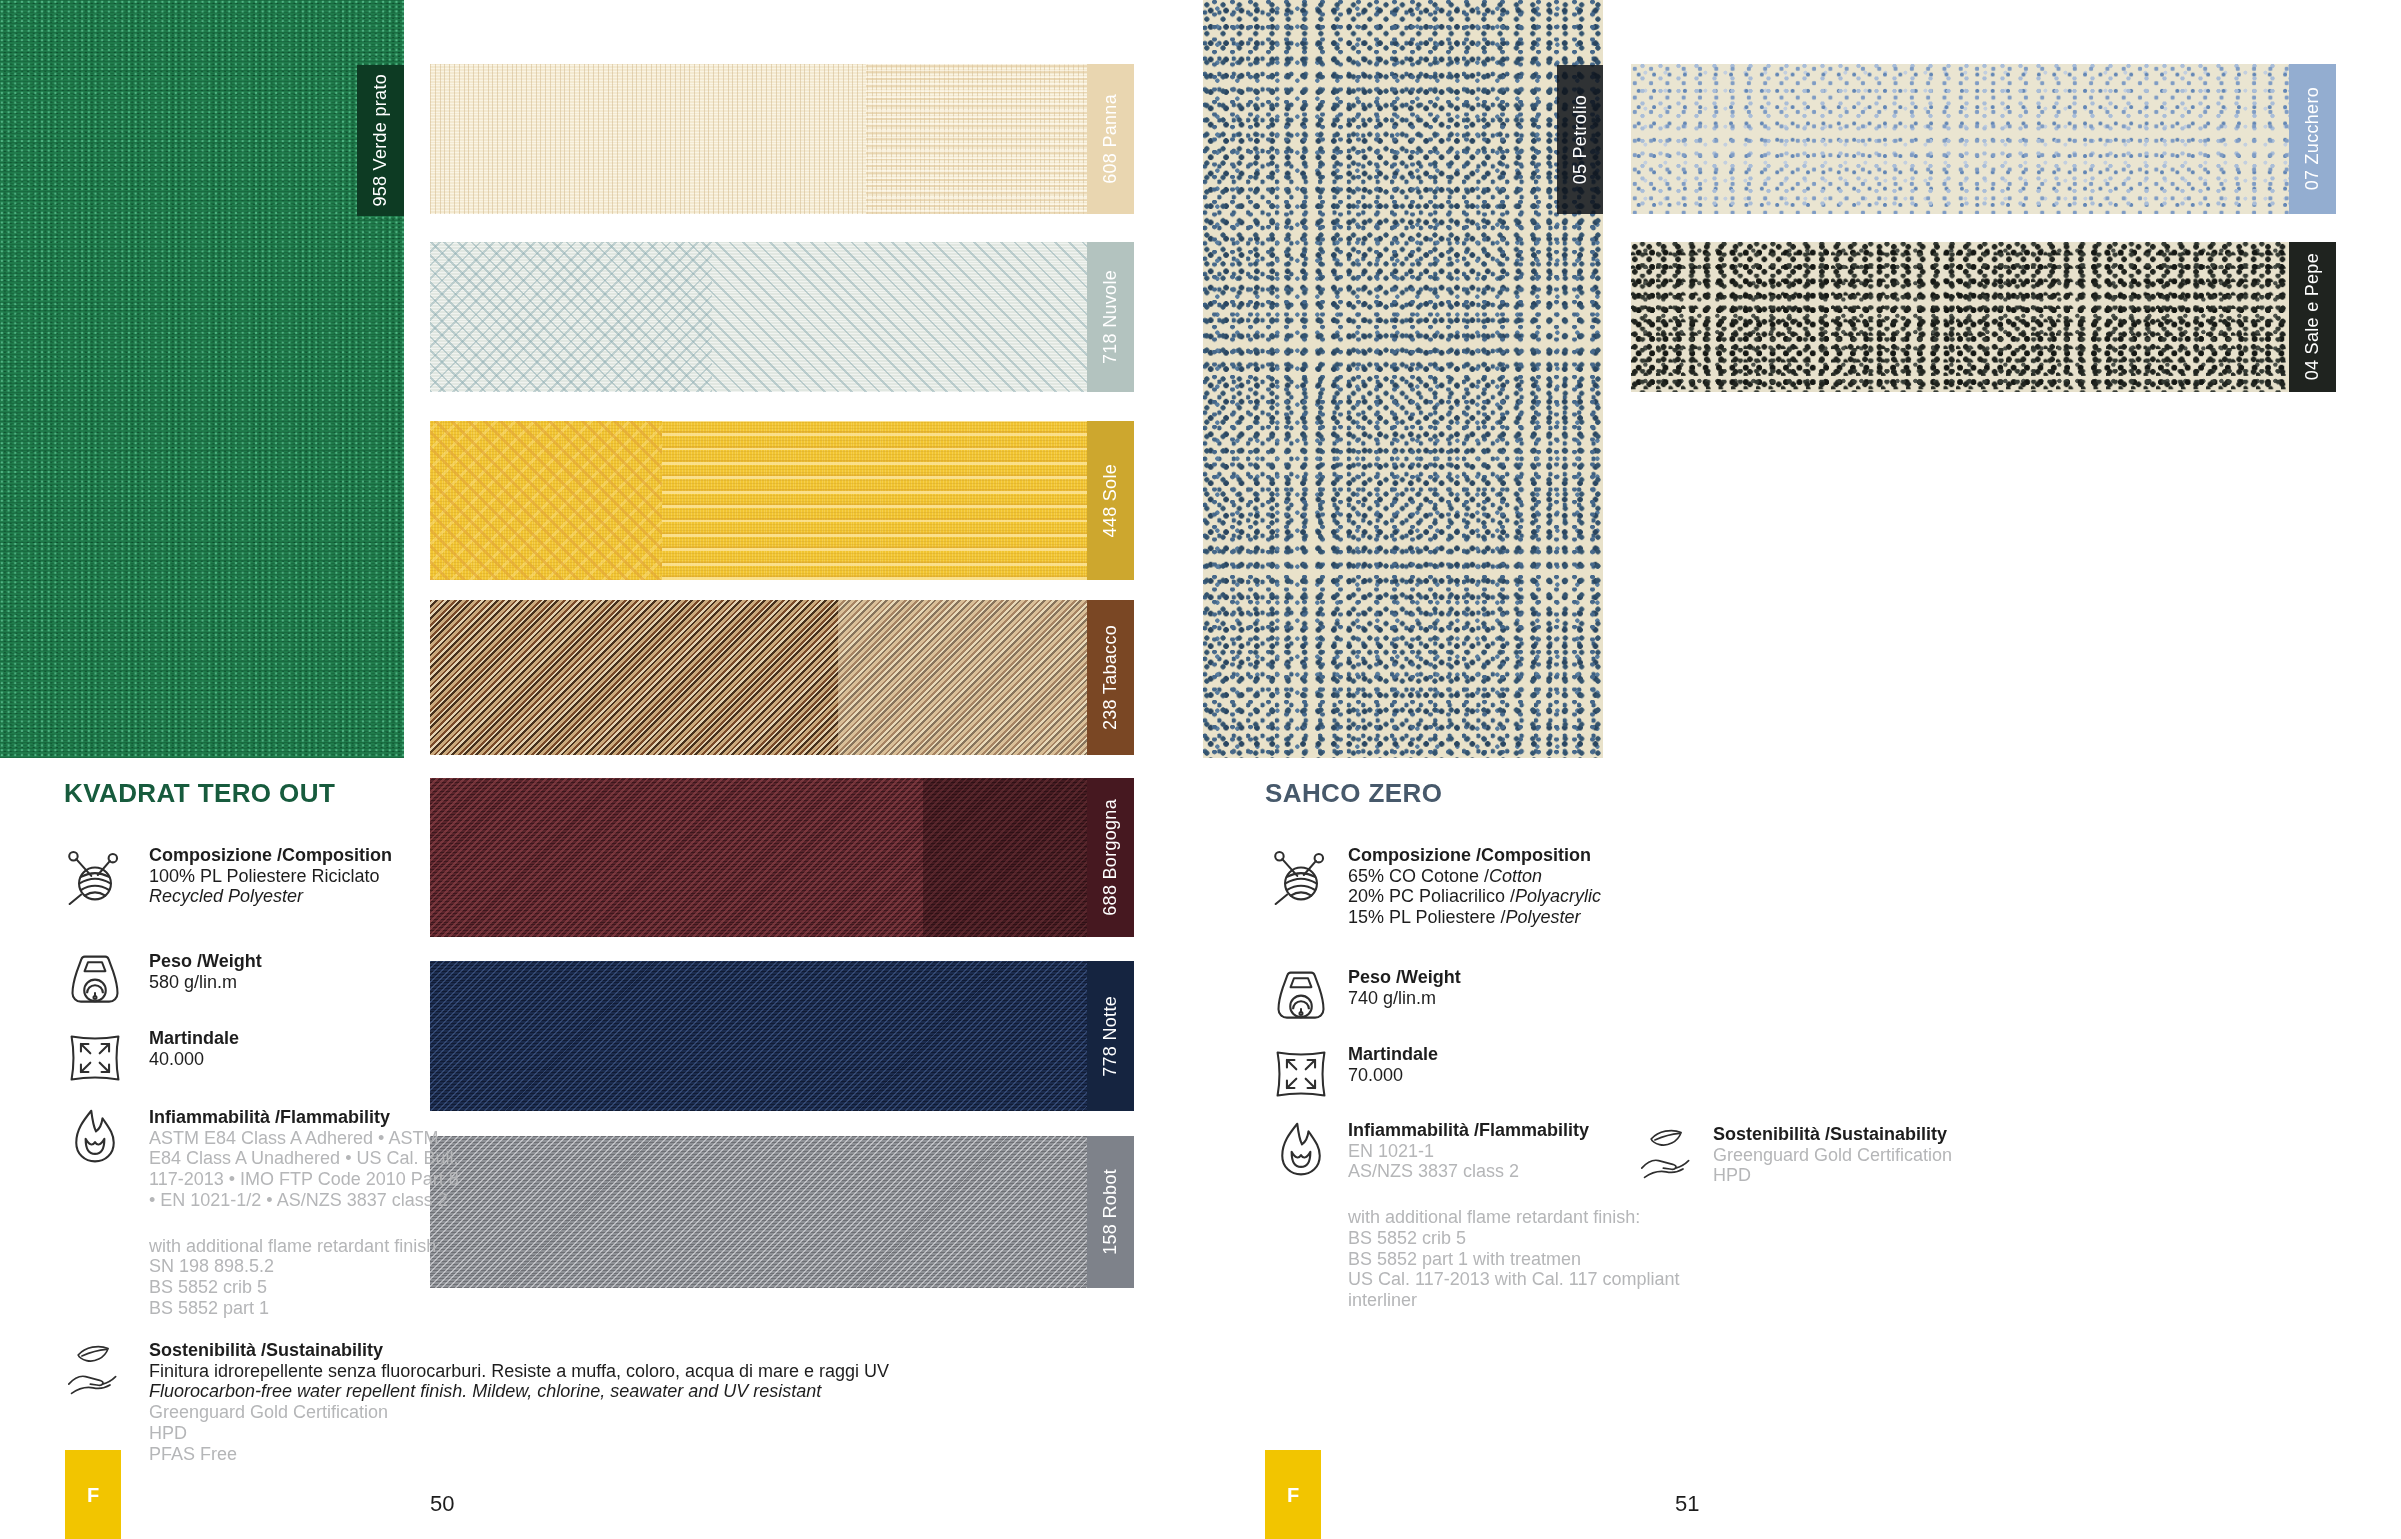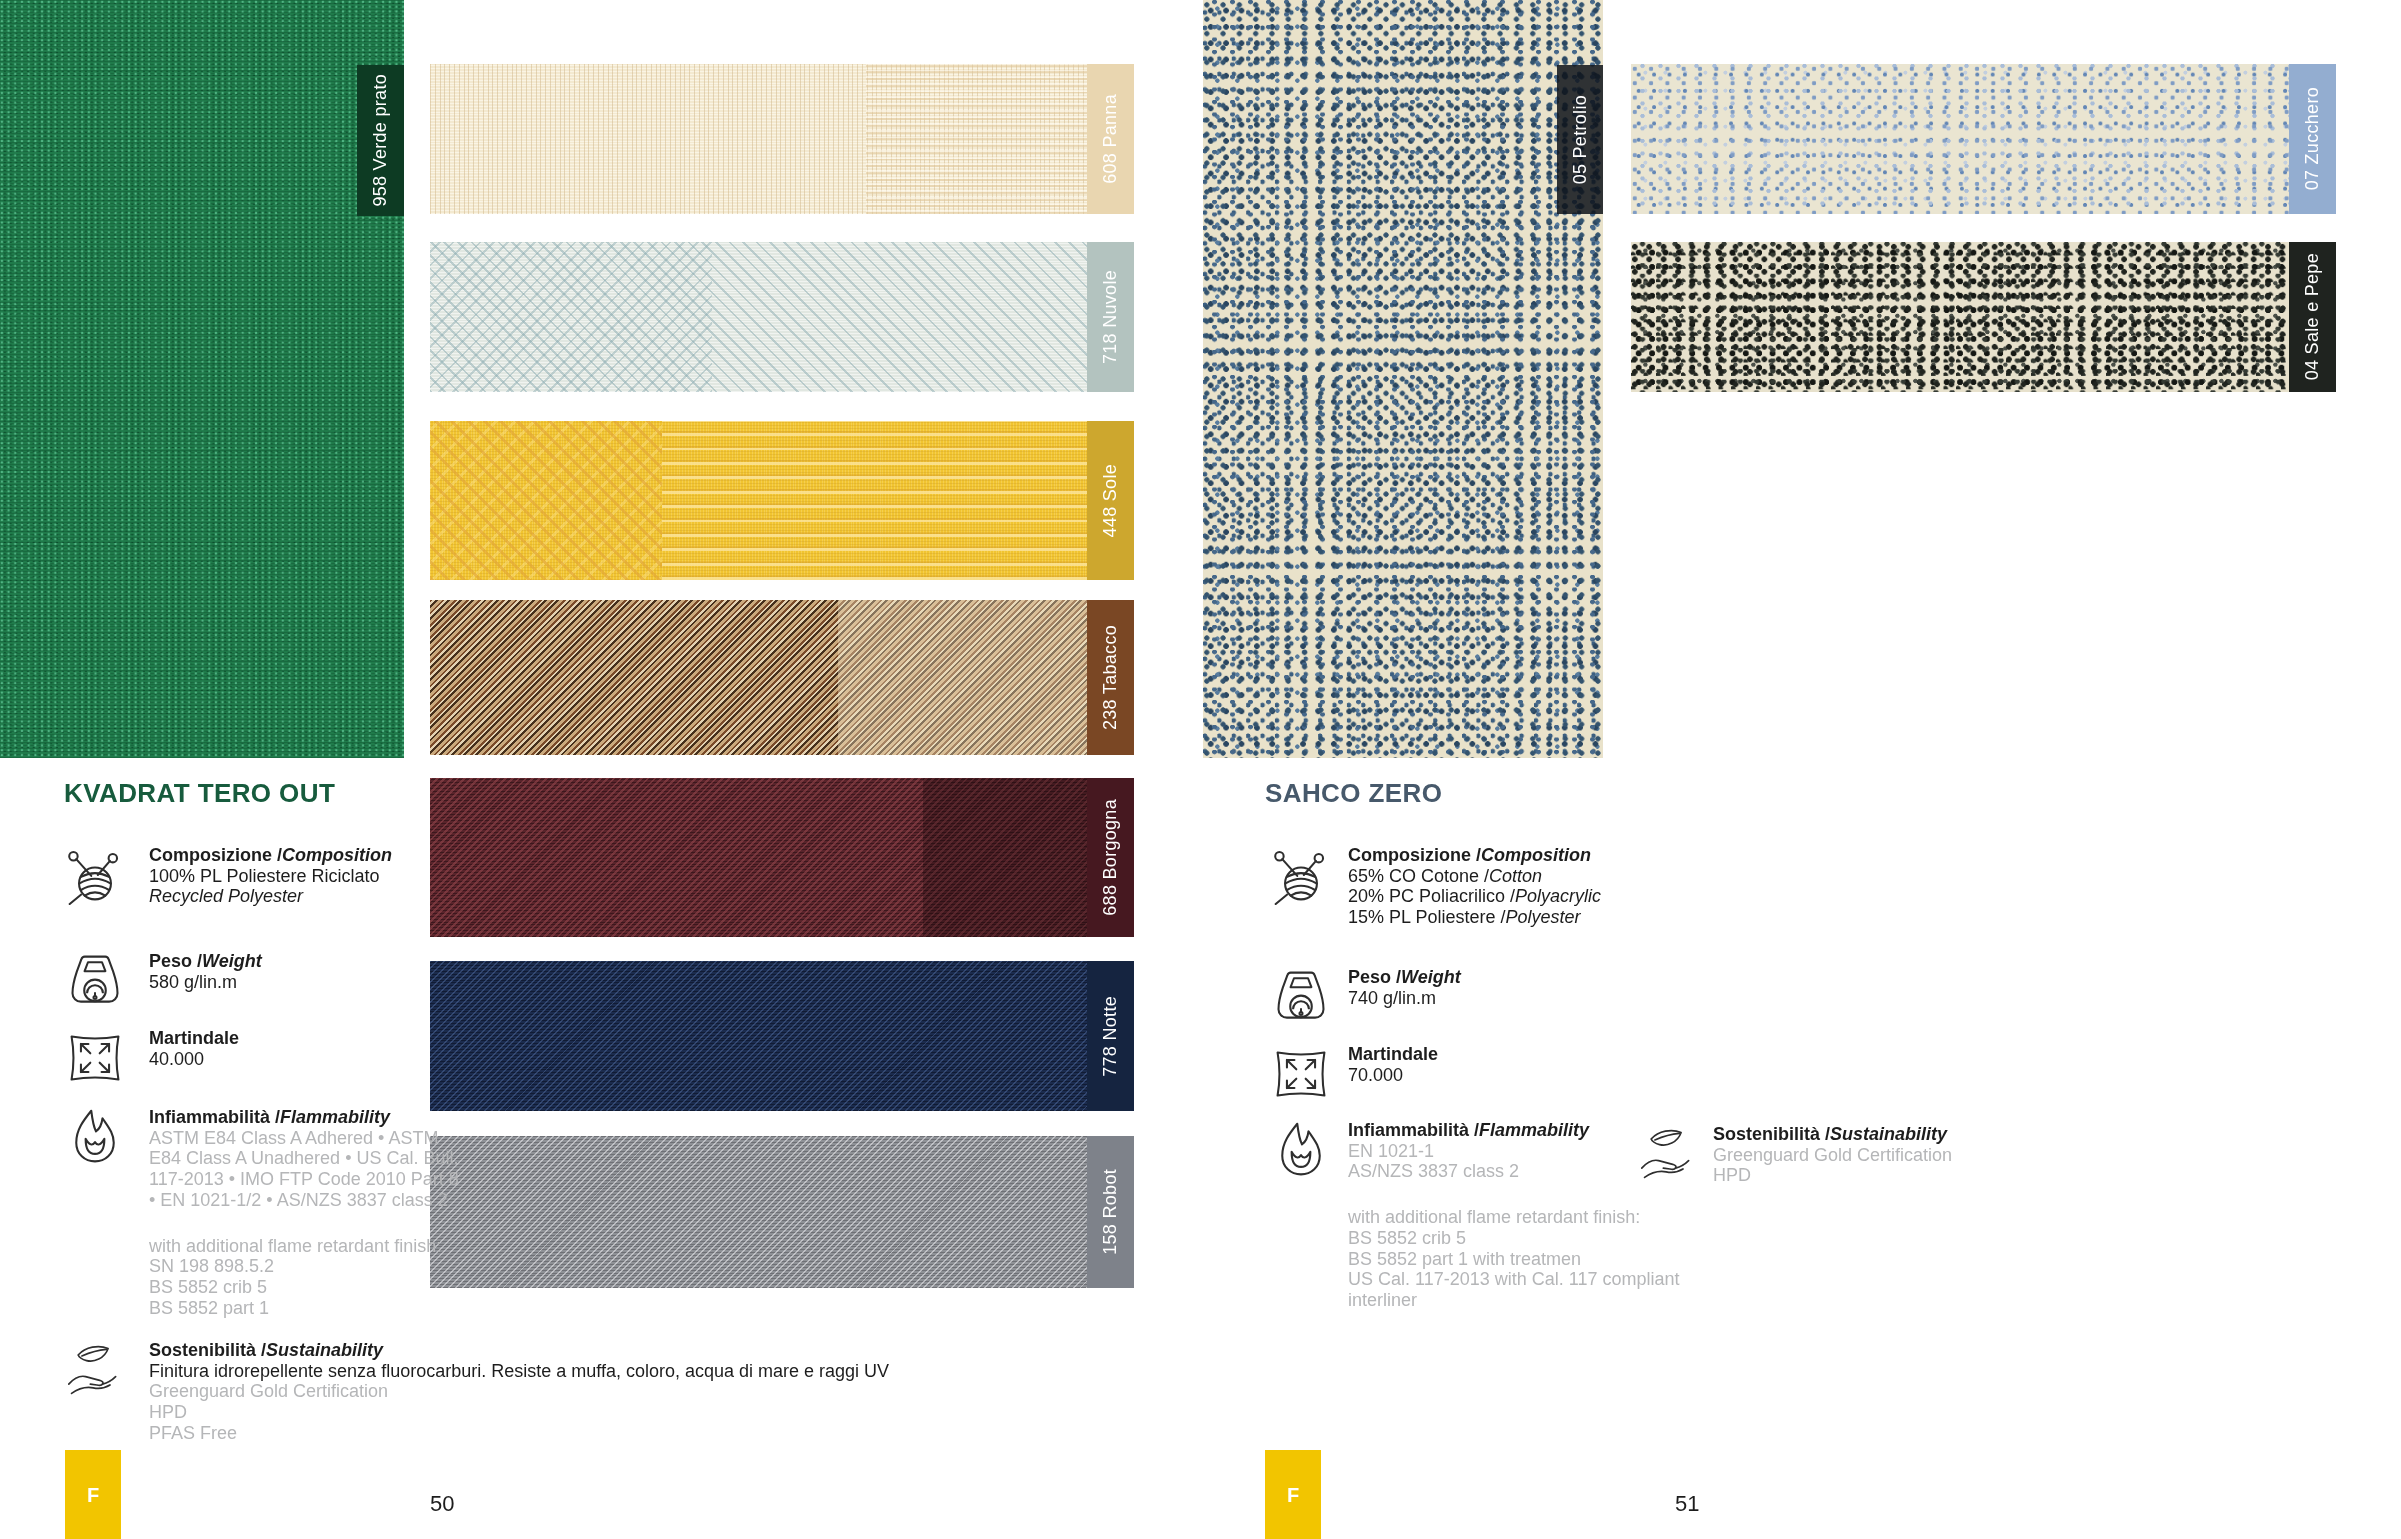--- a/index.html
+++ b/index.html
@@ -71,21 +71,21 @@
     radial-gradient(circle at 1.9px 12.5px, #262b25 2.3px, transparent 2.9px);
     background-size:14.4px 12.5px,16.3px 10.6px,13.4px 14.4px,18px 16.3px,12.5px 13.4px;}
 
   
   .page-title{position:absolute;font-size:26px;font-weight:700;letter-spacing:0.4px;}
   .spec{position:absolute;}
   .spec .icon{position:absolute;left:0;top:0;width:60px;}
   .spec .icon svg{width:100%;height:auto;display:block;}
   .spec .txt{margin-left:84px;font-size:18px;line-height:20.7px;}
   .lbl{font-weight:700;}
-  .lbl .bi{font-style:italic;}
+  .lbl .bi{}
   .italic{font-style:italic;}
   .gray{color:#b5b6b8;}
   .pre{white-space:pre-line;}
   .blockgap{margin-top:25px;}
   .wide .txt{width:913px;}
 
   .page-num{position:absolute;font-size:22px;}
   .f-tab{position:absolute;width:56px;height:90px;display:flex;align-items:center;justify-content:center;}
   .f-tab span{color:#fff;font-weight:700;font-size:20px;}
 </style>
@@ -235,20 +235,21 @@
         <path d="M14 16 C22 7 36 5 46 9 C42 20 31 24 23 22 C18.5 20.8 15.2 18.8 14 16 Z"></path>
         <path d="M18 17 Q32 11 44 10"></path>
         <path d="M4 47 Q13 37 22 39 L37 43 Q42 44.5 40 47 Q39 49 34 48 L27 47"></path>
         <path d="M40 47 Q48 45 54 39"></path>
         <path d="M7 57 Q18 49 30 51 Q40 53 48 48"></path>
       </svg>
     </div>
     <div class="txt">
       <div class="lbl"><span>Sostenibilità /</span><span class="bi">Sustainability</span></div>
       <div>Finitura idrorepellente senza fluorocarburi. Resiste a muffa, coloro, acqua di mare e raggi UV</div>
+      <div class="italic">Fluorocarbon-free water repellent finish. Mildew, chlorine, seawater and UV resistant</div>
       <div class="gray pre">Greenguard Gold Certification
 HPD
 PFAS Free</div>
     </div>
   </div>
 
   <div class="f-tab" style="left: 65px; top: 1450px; background: rgb(242, 197, 0);">
     <span>F</span>
   </div>
   <div class="page-num" style="left:430px;top:1491px;">50</div>

